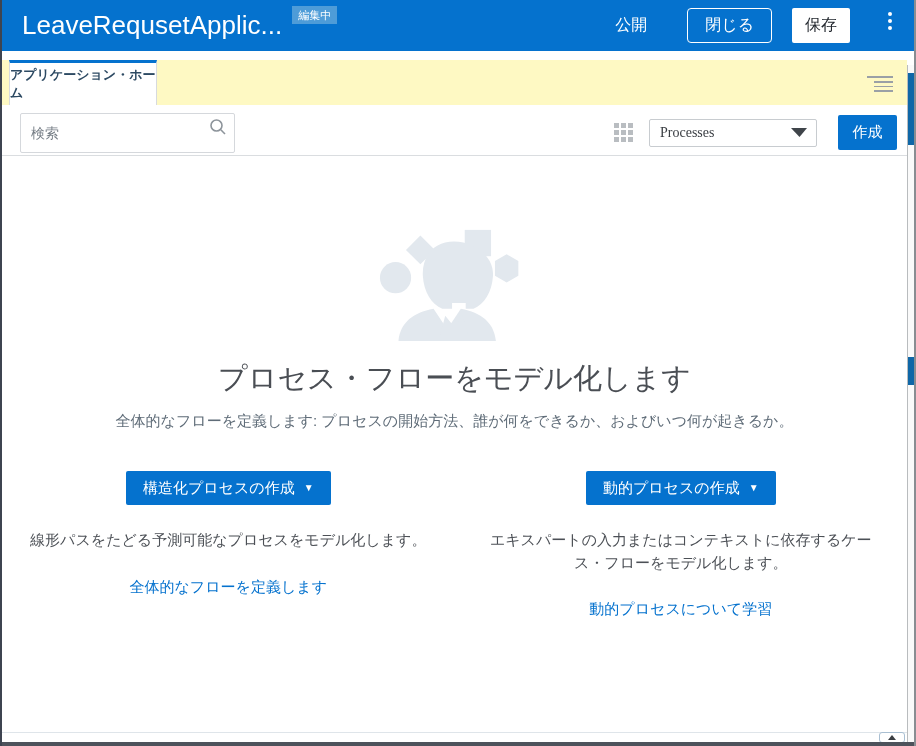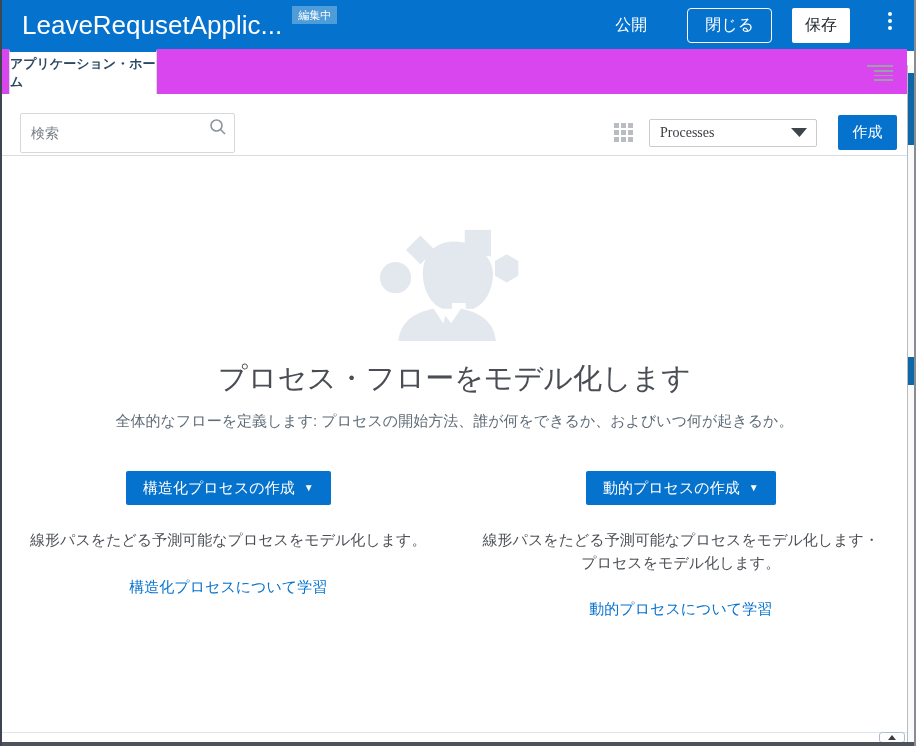--- a/index.html
+++ b/index.html
@@ -24,22 +24,22 @@
   }
   .header-actions { display:flex; }
   .hbtn { font-family:inherit; font-size:16px; cursor:pointer; }
   .hbtn.text { background:none; border:none; color:#fff; padding:6px 4px; margin-right:36px; }
   .hbtn.outline { background:transparent; border:1px solid #fff; color:#fff; padding:6px 17px; border-radius:4px; margin-right:20px; }
   .hbtn.solid { background:#fff; border:none; color:#22272e; padding:7px 13px; border-radius:2px; margin-right:32px; }
   .kebab { display:flex; flex-direction:column; gap:3px; padding:4px 6px; cursor:pointer; }
   .kebab span { width:4px; height:4px; border-radius:50%; background:#fff; }
   
   .tabbar {
-    position:absolute; top:49px; left:0; right:7px; height:45px;
-    background:#d946ef; display:flex; align-items:stretch;
+    position:absolute; top:60px; left:0; right:7px; height:45px;
+    background:#fef9c3; display:flex; align-items:stretch;
   }
   .tab {
     margin-left:7px; width:148px; background:#fff;
     border:1px solid #d7dade; border-bottom:none; border-top:3px solid #0572CE;
     display:flex; align-items:center; justify-content:center;
     font-size:13px; font-weight:bold; color:#2d4a63; cursor:pointer;
   }
   .tab-overflow {
     position:absolute; right:14px; top:14px; width:26px; height:18px;
     display:flex; flex-direction:column; align-items:flex-end; gap:3px; cursor:pointer; padding-top:2px;
@@ -195,29 +195,29 @@
     <h2 class="page-title">プロセス・フローをモデル化します</h2>
     <p class="page-subtitle">全体的なフローを定義します: プロセスの開始方法、誰が何をできるか、およびいつ何が起きるか。</p>
 
     <div class="cols">
       <section class="col">
         <button class="proc-btn">
           <span>構造化プロセスの作成</span>
           <span class="btn-caret">▼</span>
         </button>
         <p class="col-desc structured">線形パスをたどる予測可能なプロセスをモデル化します。</p>
-        <a class="learn-link">構造化プロセスについて学習</a>
+        <a class="learn-link">全体的なフローを定義します</a>
       </section>
 
       <section class="col">
         <button class="proc-btn">
           <span>動的プロセスの作成</span>
           <span class="btn-caret">▼</span>
         </button>
-        <p class="col-desc dynamic">線形パスをたどる予測可能なプロセスをモデル化します・プロセスをモデル化します。</p>
+        <p class="col-desc dynamic">エキスパートの入力またはコンテキストに依存するケース・フローをモデル化します。</p>
         <a class="learn-link">動的プロセスについて学習</a>
       </section>
     </div>
   </main>
 
   <div class="content-bottom-line"></div>
 
   <div class="scrollbar">
     <div class="thumb t1"></div>
     <div class="thumb t2"></div>

